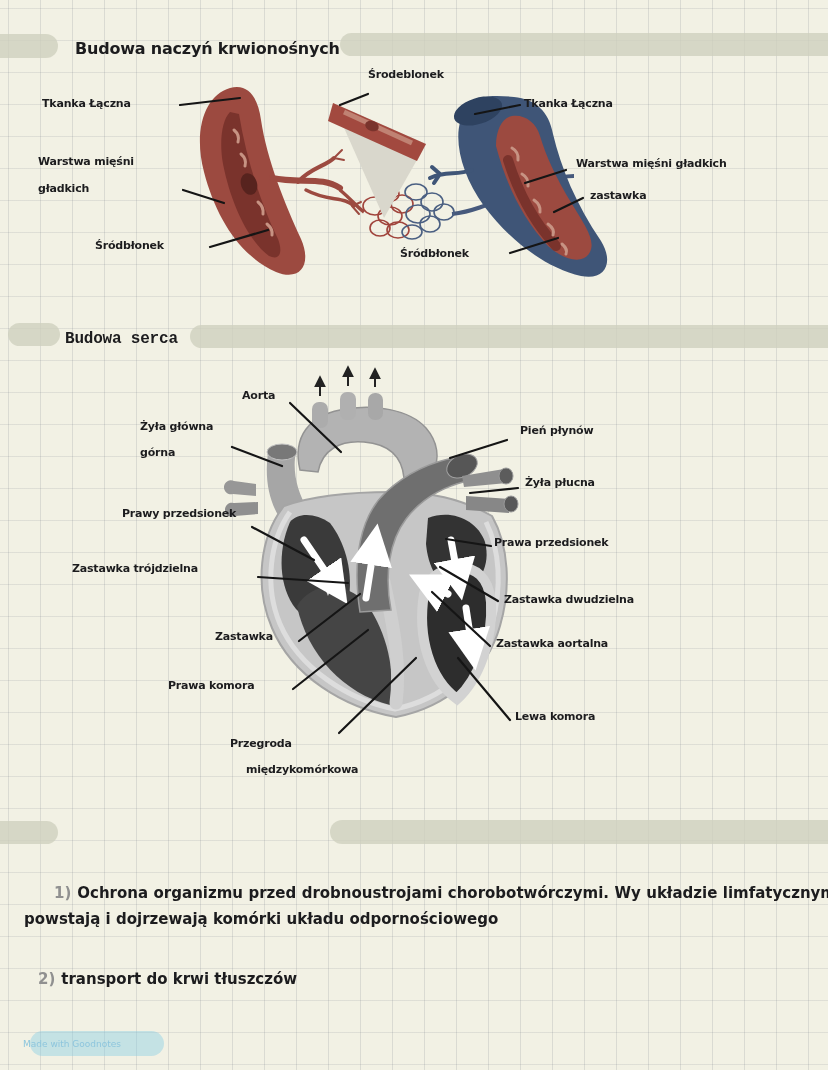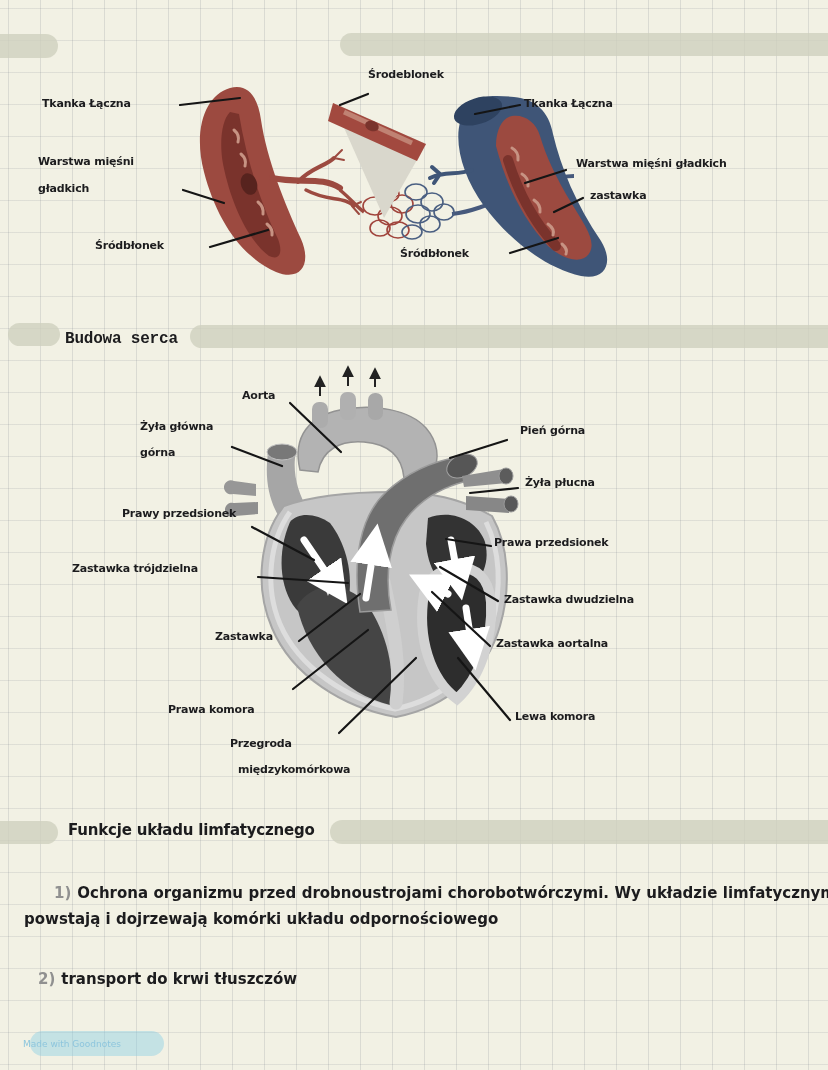--- a/index.html
+++ b/index.html
@@ -187,43 +187,43 @@
       <line x1="339" y1="733" x2="416" y2="658"></line>
       <line x1="507" y1="440" x2="450" y2="458"></line>
       <line x1="518" y1="488" x2="470" y2="493"></line>
       <line x1="491" y1="546" x2="446" y2="539"></line>
       <line x1="498" y1="601" x2="440" y2="567"></line>
       <line x1="490" y1="646" x2="432" y2="592"></line>
       <line x1="510" y1="720" x2="458" y2="658"></line>
     </g>
   </svg>
 
+  <div class="title" style="left:75px;top:39px;">Budowa naczyń krwionośnych</div>
   <div class="title" style="left:65px;top:330px;font-family:Liberation Mono, monospace;">Budowa serca</div>
-  <div class="title" style="left:68px;top:821px;font-size:15px;">Funkcje układu limfatycznego</div>
 
   <div class="lbl" style="left:42px;top:97px;">Tkanka Łączna</div>
   <div class="lbl" style="left:38px;top:155px;">Warstwa mięśni</div>
   <div class="lbl" style="left:38px;top:182px;">gładkich</div>
   <div class="lbl" style="left:95px;top:239px;">Śródbłonek</div>
   <div class="lbl" style="left:368px;top:68px;">Środeblonek</div>
   <div class="lbl" style="left:524px;top:97px;">Tkanka Łączna</div>
   <div class="lbl" style="left:576px;top:157px;">Warstwa mięśni gładkich</div>
   <div class="lbl" style="left:590px;top:189px;">zastawka</div>
   <div class="lbl" style="left:400px;top:247px;">Śródbłonek</div>
 
   <div class="lbl" style="left:242px;top:389px;">Aorta</div>
   <div class="lbl" style="left:140px;top:420px;">Żyła główna</div>
   <div class="lbl" style="left:140px;top:446px;">górna</div>
   <div class="lbl" style="left:90px;top:507px;margin-left:32px;">Prawy przedsionek</div>
   <div class="lbl" style="left:72px;top:562px;">Zastawka trójdzielna</div>
   <div class="lbl" style="left:215px;top:630px;">Zastawka</div>
-  <div class="lbl" style="left:168px;top:679px;margin-top:24px;">Prawa komora</div>
+  <div class="lbl" style="left:168px;top:679px;">Prawa komora</div>
   <div class="lbl" style="left:230px;top:737px;">Przegroda</div>
-  <div class="lbl" style="left:238px;top:763px;">międzykomórkowa</div>
-  <div class="lbl" style="left:520px;top:424px;">Pień górna</div>
+  <div class="lbl" style="left:246px;top:763px;">międzykomórkowa</div>
+  <div class="lbl" style="left:520px;top:424px;">Pień płynów</div>
   <div class="lbl" style="left:525px;top:476px;">Żyła płucna</div>
   <div class="lbl" style="left:494px;top:536px;">Prawa przedsionek</div>
   <div class="lbl" style="left:504px;top:593px;">Zastawka dwudzielna</div>
   <div class="lbl" style="left:496px;top:637px;">Zastawka aortalna</div>
   <div class="lbl" style="left:515px;top:710px;">Lewa komora</div>
 
   <p class="fn" id="item1"><span class="num">1)</span><span>Ochrona organizmu przed drobnoustrojami chorobotwórczymi. Wy układzie limfatycznym powstają i dojrzewają komórki układu odpornościowego</span></p>
   <p class="fn" id="item2"><span class="num">2)</span><span>transport do krwi tłuszczów</span></p>
 
 </div>

